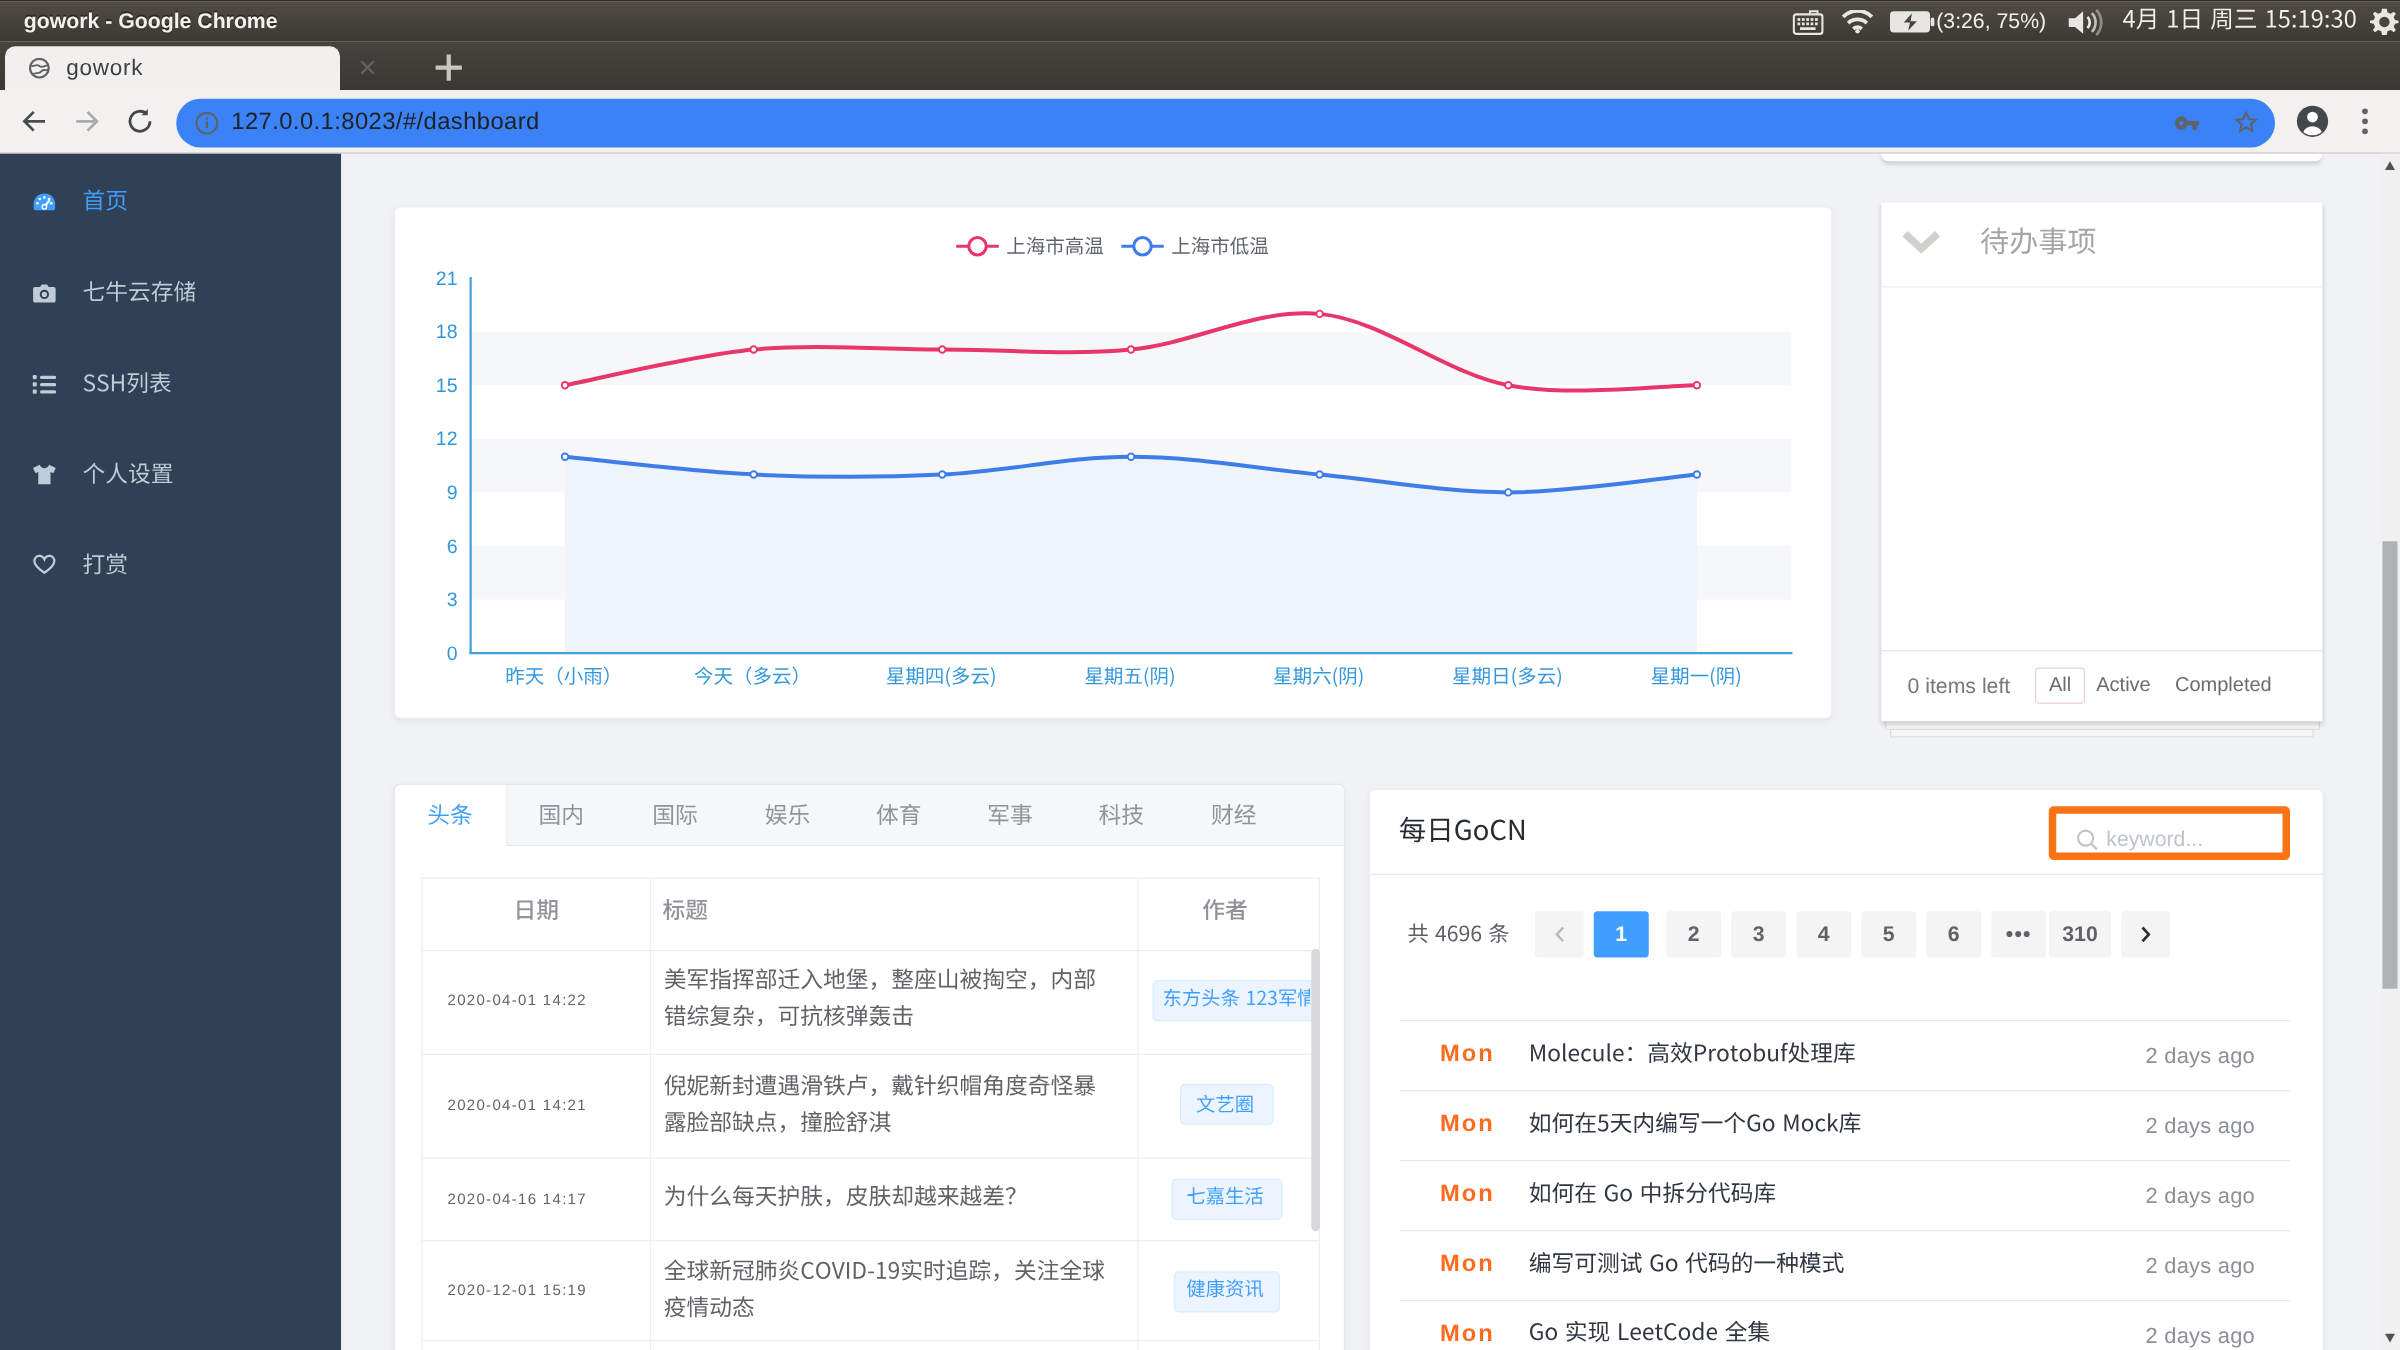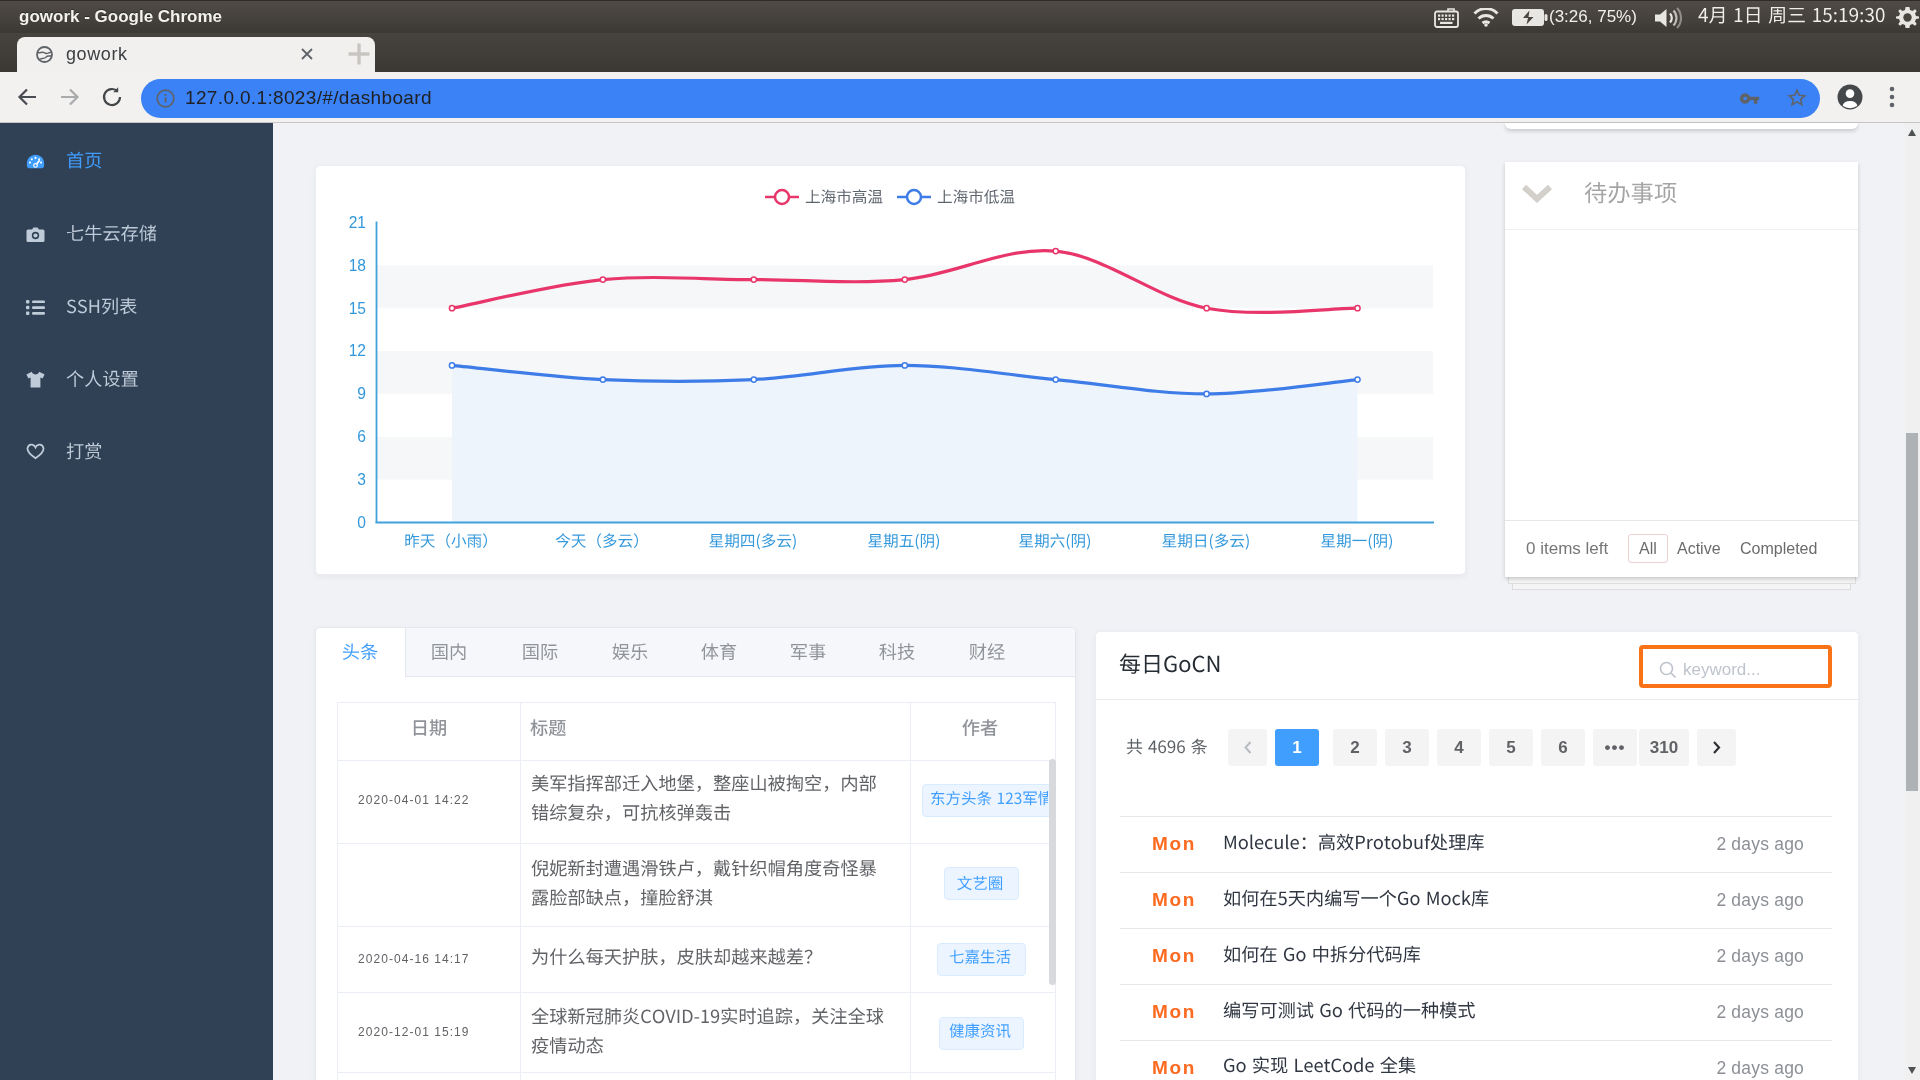--- a/index.html
+++ b/index.html
@@ -1,21 +1,21 @@
 <!DOCTYPE html>
 <html><head><meta charset="utf-8">
 <style>
 *{margin:0;padding:0;box-sizing:border-box}
 html,body{width:1920px;height:1080px;overflow:hidden;font-family:"Liberation Sans",sans-serif;background:#f0f2f5}
 .abs{position:absolute}
 #titlebar{position:absolute;left:0;top:0;width:1920px;height:33px;background:linear-gradient(#504b46,#3c3934);border-top:1px solid #2e2b28}
 #titlebar .title{position:absolute;left:19px;top:0;line-height:32px;font-size:17px;font-weight:bold;color:#f4f2ef;text-shadow:0 -1px 0 rgba(0,0,0,.4)}
 #traytext{position:absolute;left:1549px;top:0;line-height:31px;font-size:17px;color:#f1efec}
 #tabstrip{position:absolute;left:0;top:33px;width:1920px;height:39px;background:linear-gradient(#47433e,#3b3833)}
-#tab{position:absolute;left:17px;top:4px;width:358px;height:35px;background:#f1f0ef;border-radius:8px 8px 0 0}
+#tab{position:absolute;left:4px;top:4px;width:268px;height:35px;background:#f1f0ef;border-radius:8px 8px 0 0}
 #tab .tname{position:absolute;left:49px;top:0;line-height:34px;font-size:18px;color:#3c4043;letter-spacing:.6px}
 #plusbtn{position:absolute;left:344px;top:6px;width:30px;height:30px}
 #toolbar{position:absolute;left:0;top:72px;width:1920px;height:51px;background:#f2f1ef;border-bottom:1px solid #c8c6c4}
 #omnibox{position:absolute;left:141px;top:7px;width:1679px;height:39px;background:#3b82f6;border-radius:20px}
 #urltext{position:absolute;left:44px;top:0;line-height:38px;font-size:19px;color:#202124;letter-spacing:.35px}
 #sidebar{position:absolute;left:0;top:123px;width:273px;height:957px;background:#304156}
 #main{position:absolute;left:273px;top:123px;width:1647px;height:957px;background:#f0f2f5}
 .card{position:absolute;background:#fff;border-radius:5px;border:1px solid #ebeef5;box-shadow:0 2px 6px rgba(0,0,0,.05)}
 #chartcard{left:42px;top:42px;width:1151px;height:410px}
 #todostrip{position:absolute;left:1232px;top:0;width:353px;height:6px;background:#fff;border-radius:0 0 6px 6px;box-shadow:0 2px 4px rgba(0,0,0,.18)}
@@ -30,21 +30,21 @@
 #newscard{left:42px;top:504px;width:761px;height:581px;border:1px solid #e4e7ed;border-radius:5px;box-shadow:0 2px 6px rgba(0,0,0,.05)}
 #newstabs{position:absolute;left:0;top:0;width:759px;height:49px;background:#f5f7fa;border-bottom:1px solid #e4e7ed;border-radius:5px 5px 0 0}
 #activetab{position:absolute;left:0;top:0;width:90px;height:49px;background:#fff;border-right:1px solid #e4e7ed;border-radius:5px 0 0 0}
 #newstable{position:absolute;left:21px;top:74px;width:719px;height:507px;border:1px solid #ebeef5;border-bottom:none;font-size:17px;color:#606266;overflow:hidden}
 .hline{position:absolute;left:0;width:100%;height:1px;background:#ebeef5}
 .vline{position:absolute;top:0;width:1px;height:100%;background:#ebeef5}
 .date{position:absolute;left:20px;font-size:12px;letter-spacing:1.05px}
 .tag{position:absolute;height:33px;background:#ecf5ff;border:1px solid #d9ecff;border-radius:4px}
 #tbScroll{position:absolute;left:733px;top:131px;width:7px;height:226px;background:#d7d9dd;border-radius:3.5px}
 #gocncard{left:822px;top:508px;width:764px;height:577px}
-#searchbox{position:absolute;left:543px;top:13px;width:193px;height:43px;border:4px solid #f97316;border-radius:4px}
+#searchbox{position:absolute;left:543px;top:13px;width:193px;height:43px;border:6px solid #f97316;border-radius:4px}
 #searchbox .ph{position:absolute;left:40px;top:0;line-height:41px;font-size:17px;color:#bfc4cc}
 #gocndiv{position:absolute;left:0;top:67px;width:100%;height:1px;background:#e9ebf0}
 .pgbtn{position:absolute;top:97px;height:37px;background:#f4f4f5;border-radius:3px;font-size:17px;font-weight:bold;color:#606266;text-align:center;line-height:37px}
 .gline{position:absolute;left:24px;width:712px;height:1px;background:#e8e8e8}
 .mon{position:absolute;left:56px;font-size:19px;font-weight:bold;color:#fd6b20;line-height:56px;letter-spacing:1.6px}
 .ago{position:absolute;right:54px;font-size:17.5px;color:#8b9096;line-height:56px;letter-spacing:.2px}
 #pgscroll{position:absolute;left:1905px;top:123px;width:15px;height:957px;background:#f0f0f0}
 #pgthumb{position:absolute;left:1px;top:310px;width:12px;height:358px;background:#afb2b4}
 .tri{width:0;height:0;position:absolute}
 </style></head>
@@ -247,20 +247,21 @@
     <div id="newstable">
       <div class="hline" style="top:57px"></div>
       <div class="hline" style="top:140px"></div>
       <div class="hline" style="top:223px"></div>
       <div class="hline" style="top:289px"></div>
       <div class="hline" style="top:369px"></div>
       <div class="vline" style="left:182px"></div>
       <div class="vline" style="left:572px"></div>
       <div class="date" style="top:0;line-height:54px;font-weight:bold;color:#909399"></div>
       <div class="date" style="top:54px;line-height:86px">2020-04-01 14:22</div>
+      <div class="date" style="top:140px;line-height:83px">2020-04-01 14:21</div>
       <div class="date" style="top:223px;line-height:66px">2020-04-16 14:17</div>
       <div class="date" style="top:289px;line-height:80px">2020-12-01 15:19</div>
       <div class="tag" style="left:584px;top:81px;width:200px"></div>
       <div class="tag" style="left:606px;top:164px;width:75px"></div>
       <div class="tag" style="left:599px;top:240px;width:89px"></div>
       <div class="tag" style="left:601px;top:313.5px;width:85px"></div>
     </div>
     <div id="tbScroll"></div>
   </div>
   <div class="card" id="gocncard">

